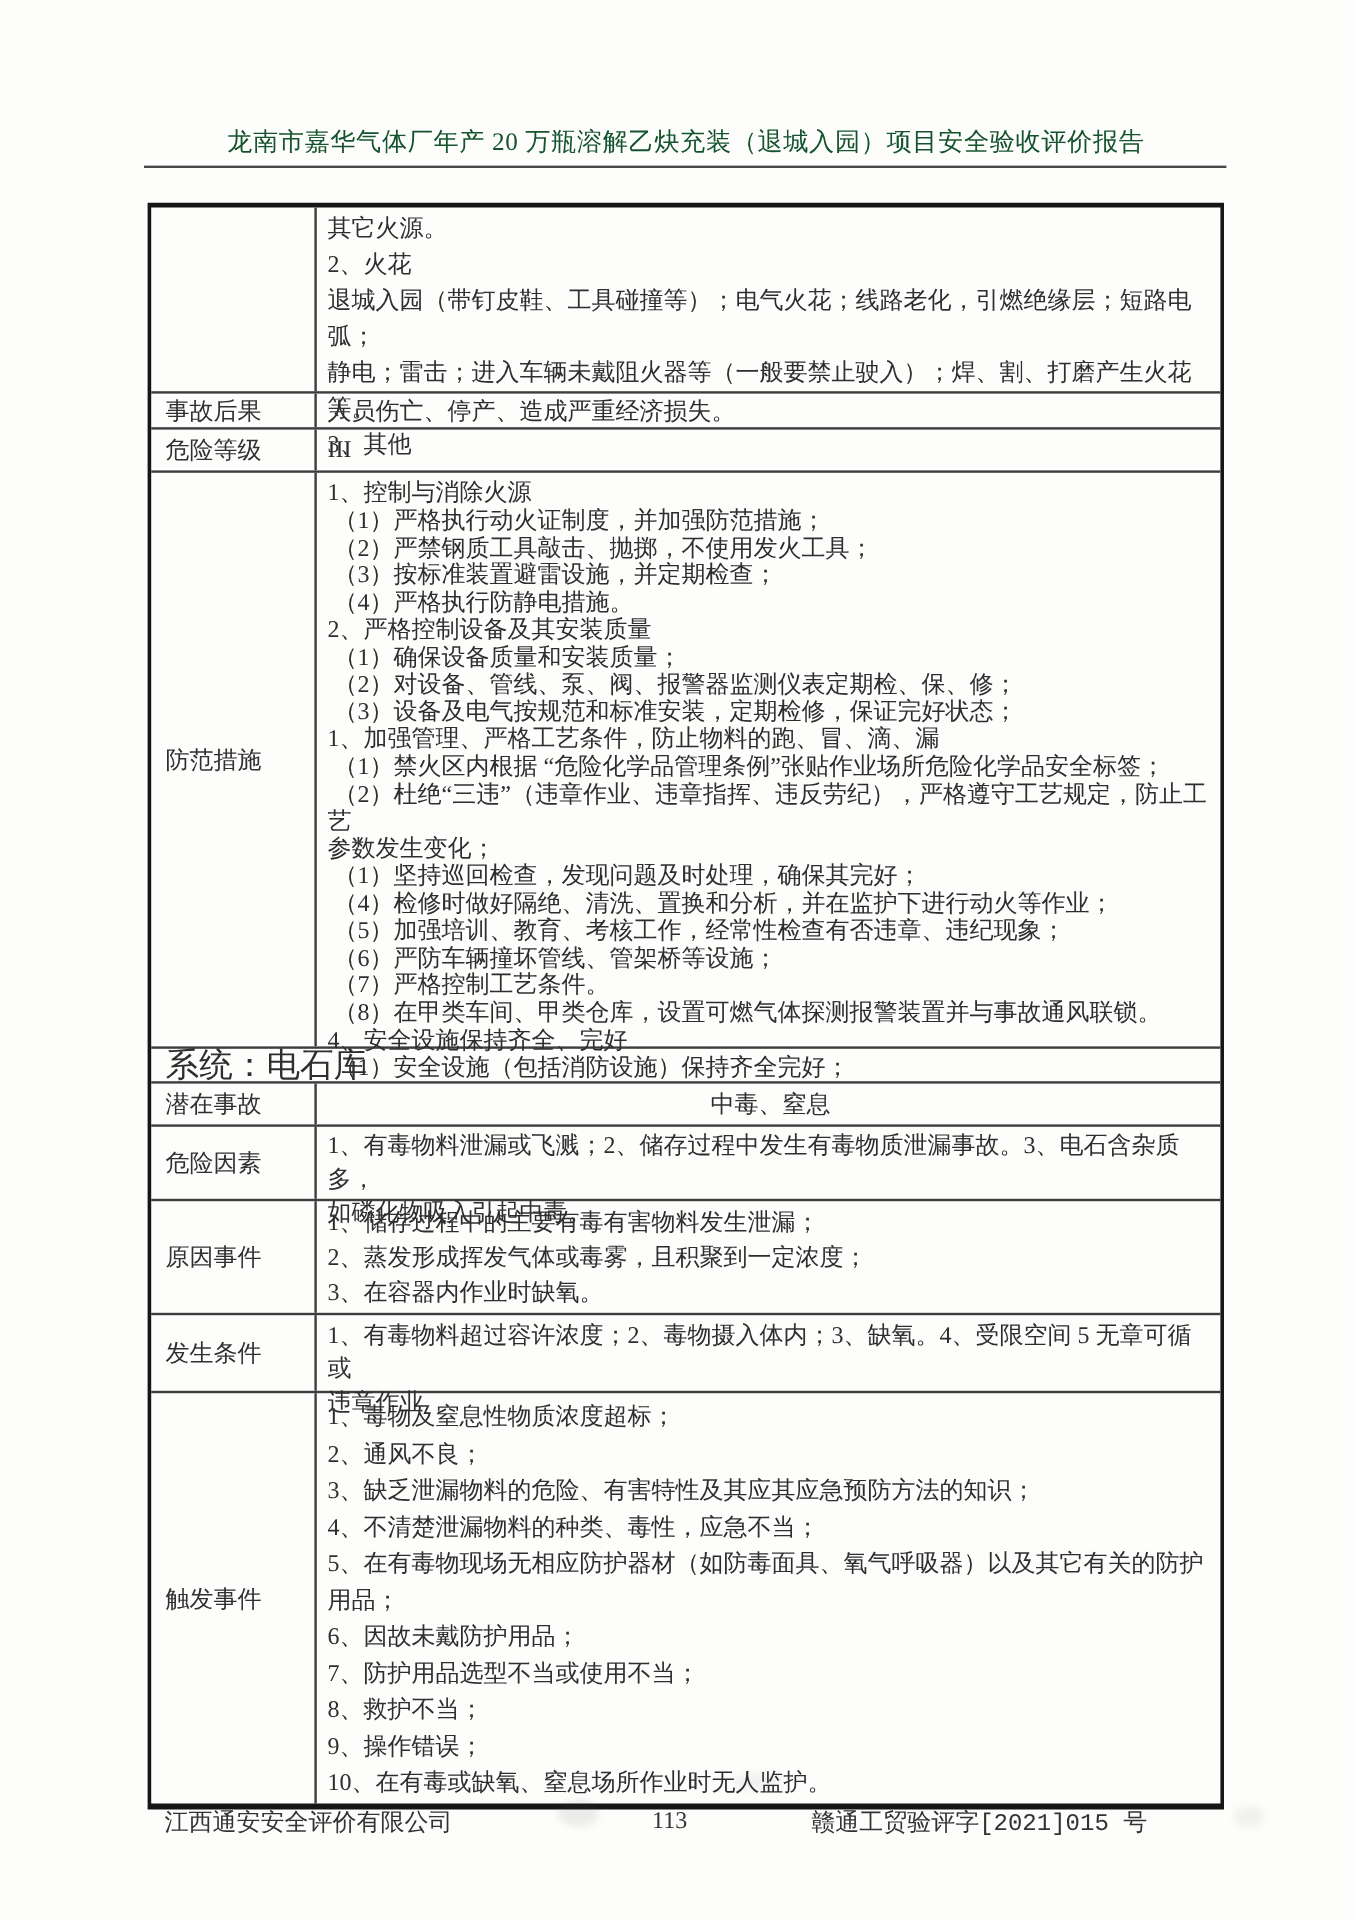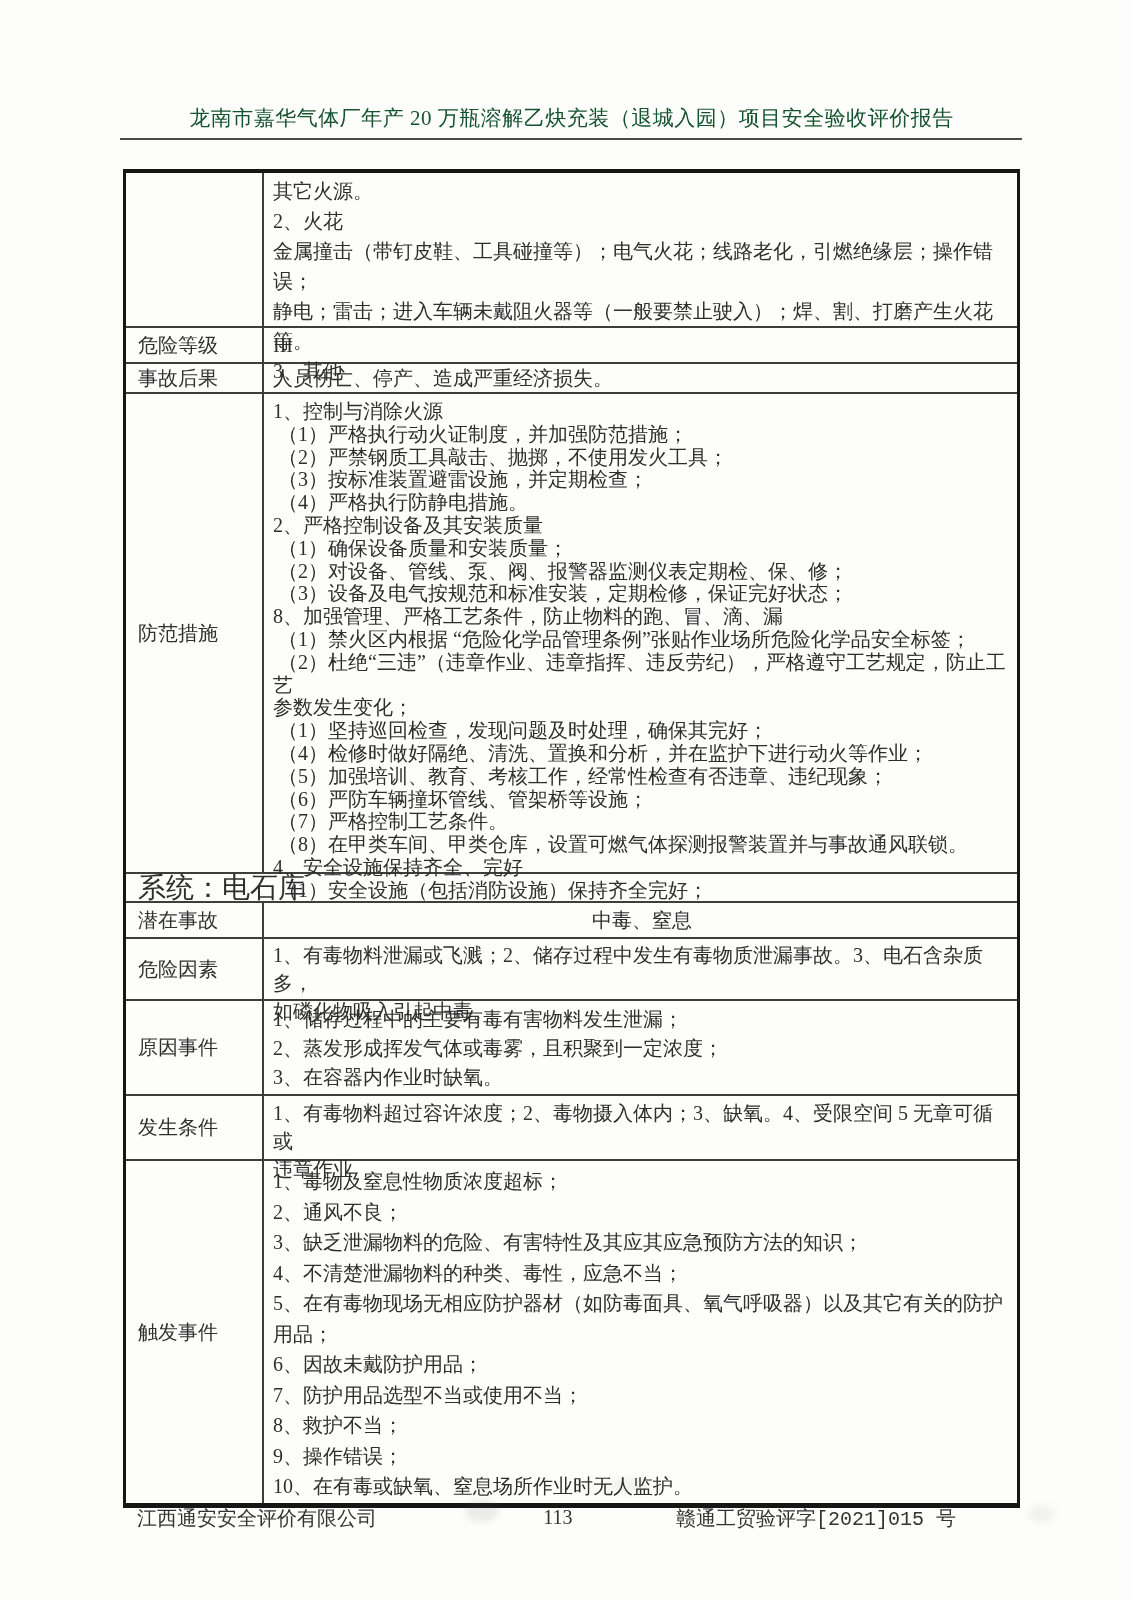--- a/index.html
+++ b/index.html
@@ -88,53 +88,53 @@
 <div class="page-title">龙南市嘉华气体厂年产 20 万瓶溶解乙炔充装（退城入园）项目安全验收评价报告</div>
 <div class="title-rule"></div>
 
 <div class="doc-table">
 
   <div class="t-row row1">
     <div class="cell-label"></div>
     <div class="cell-body">
       <div class="ln">其它火源。</div>
       <div class="ln">2、火花</div>
-      <div class="ln">金属撞击（带钉皮鞋、工具碰撞等）；电气火花；线路老化，引燃绝缘层；操作错误；</div>
+      <div class="ln">退城入园（带钉皮鞋、工具碰撞等）；电气火花；线路老化，引燃绝缘层；短路电弧；</div>
       <div class="ln">静电；雷击；进入车辆未戴阻火器等（一般要禁止驶入）；焊、割、打磨产生火花等。</div>
       <div class="ln">3、其他</div>
+    </div>
+  </div>
+
+  <div class="t-row row2">
+    <div class="cell-label">事故后果</div>
+    <div class="cell-body vcenter">
+      <div class="ln">人员伤亡、停产、造成严重经济损失。</div>
     </div>
   </div>
 
   <div class="t-row row3">
     <div class="cell-label">危险等级</div>
     <div class="cell-body vcenter">
       <div class="ln">III</div>
-    </div>
-  </div>
-
-  <div class="t-row row2">
-    <div class="cell-label">事故后果</div>
-    <div class="cell-body vcenter">
-      <div class="ln">人员伤亡、停产、造成严重经济损失。</div>
     </div>
   </div>
 
   <div class="t-row row4">
     <div class="cell-label">防范措施</div>
     <div class="cell-body">
       <div class="ln">1、控制与消除火源</div>
       <div class="ln"> （1）严格执行动火证制度，并加强防范措施；</div>
       <div class="ln"> （2）严禁钢质工具敲击、抛掷，不使用发火工具；</div>
       <div class="ln"> （3）按标准装置避雷设施，并定期检查；</div>
       <div class="ln"> （4）严格执行防静电措施。</div>
       <div class="ln">2、严格控制设备及其安装质量</div>
       <div class="ln"> （1）确保设备质量和安装质量；</div>
       <div class="ln"> （2）对设备、管线、泵、阀、报警器监测仪表定期检、保、修；</div>
       <div class="ln"> （3）设备及电气按规范和标准安装，定期检修，保证完好状态；</div>
-      <div class="ln">8、加强管理、严格工艺条件，防止物料的跑、冒、滴、漏</div>
+      <div class="ln">1、加强管理、严格工艺条件，防止物料的跑、冒、滴、漏</div>
       <div class="ln"> （1）禁火区内根据 “危险化学品管理条例”张贴作业场所危险化学品安全标签；</div>
       <div class="ln"> （2）杜绝“三违”（违章作业、违章指挥、违反劳纪），严格遵守工艺规定，防止工艺</div>
       <div class="ln">参数发生变化；</div>
       <div class="ln"> （1）坚持巡回检查，发现问题及时处理，确保其完好；</div>
       <div class="ln"> （4）检修时做好隔绝、清洗、置换和分析，并在监护下进行动火等作业；</div>
       <div class="ln"> （5）加强培训、教育、考核工作，经常性检查有否违章、违纪现象；</div>
       <div class="ln"> （6）严防车辆撞坏管线、管架桥等设施；</div>
       <div class="ln"> （7）严格控制工艺条件。</div>
       <div class="ln"> （8）在甲类车间、甲类仓库，设置可燃气体探测报警装置并与事故通风联锁。</div>
       <div class="ln">4、安全设施保持齐全、完好</div>

